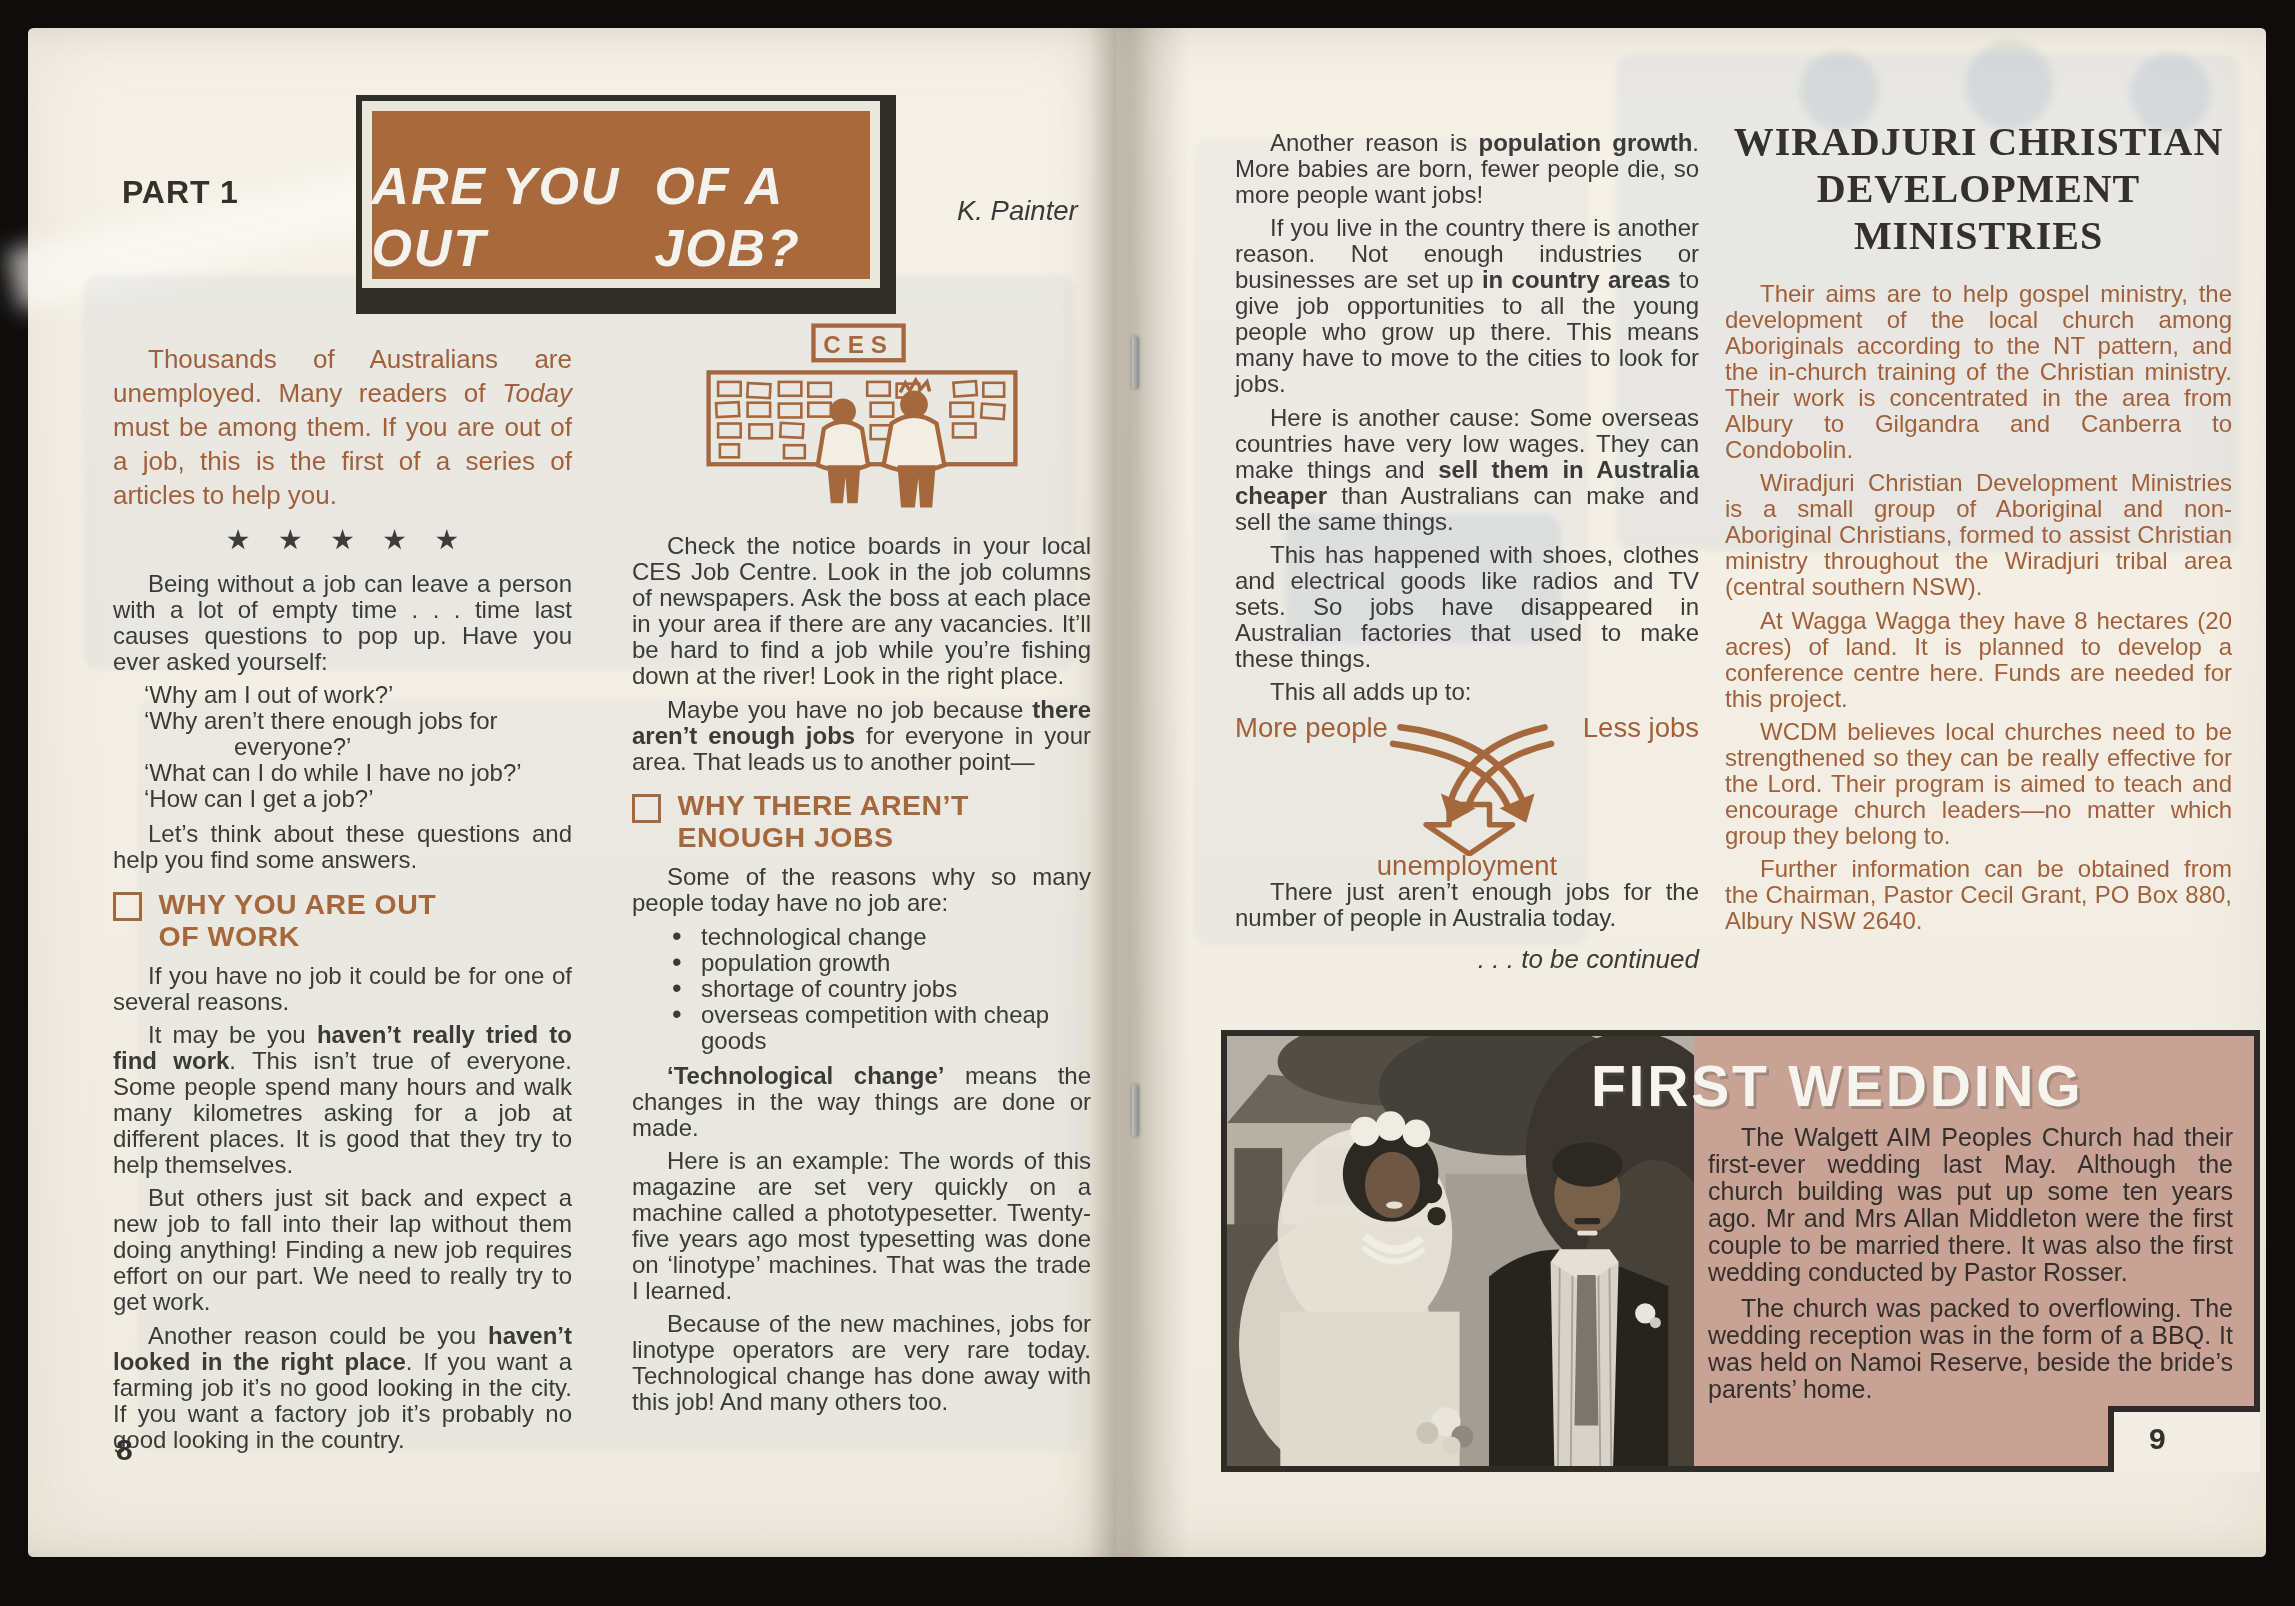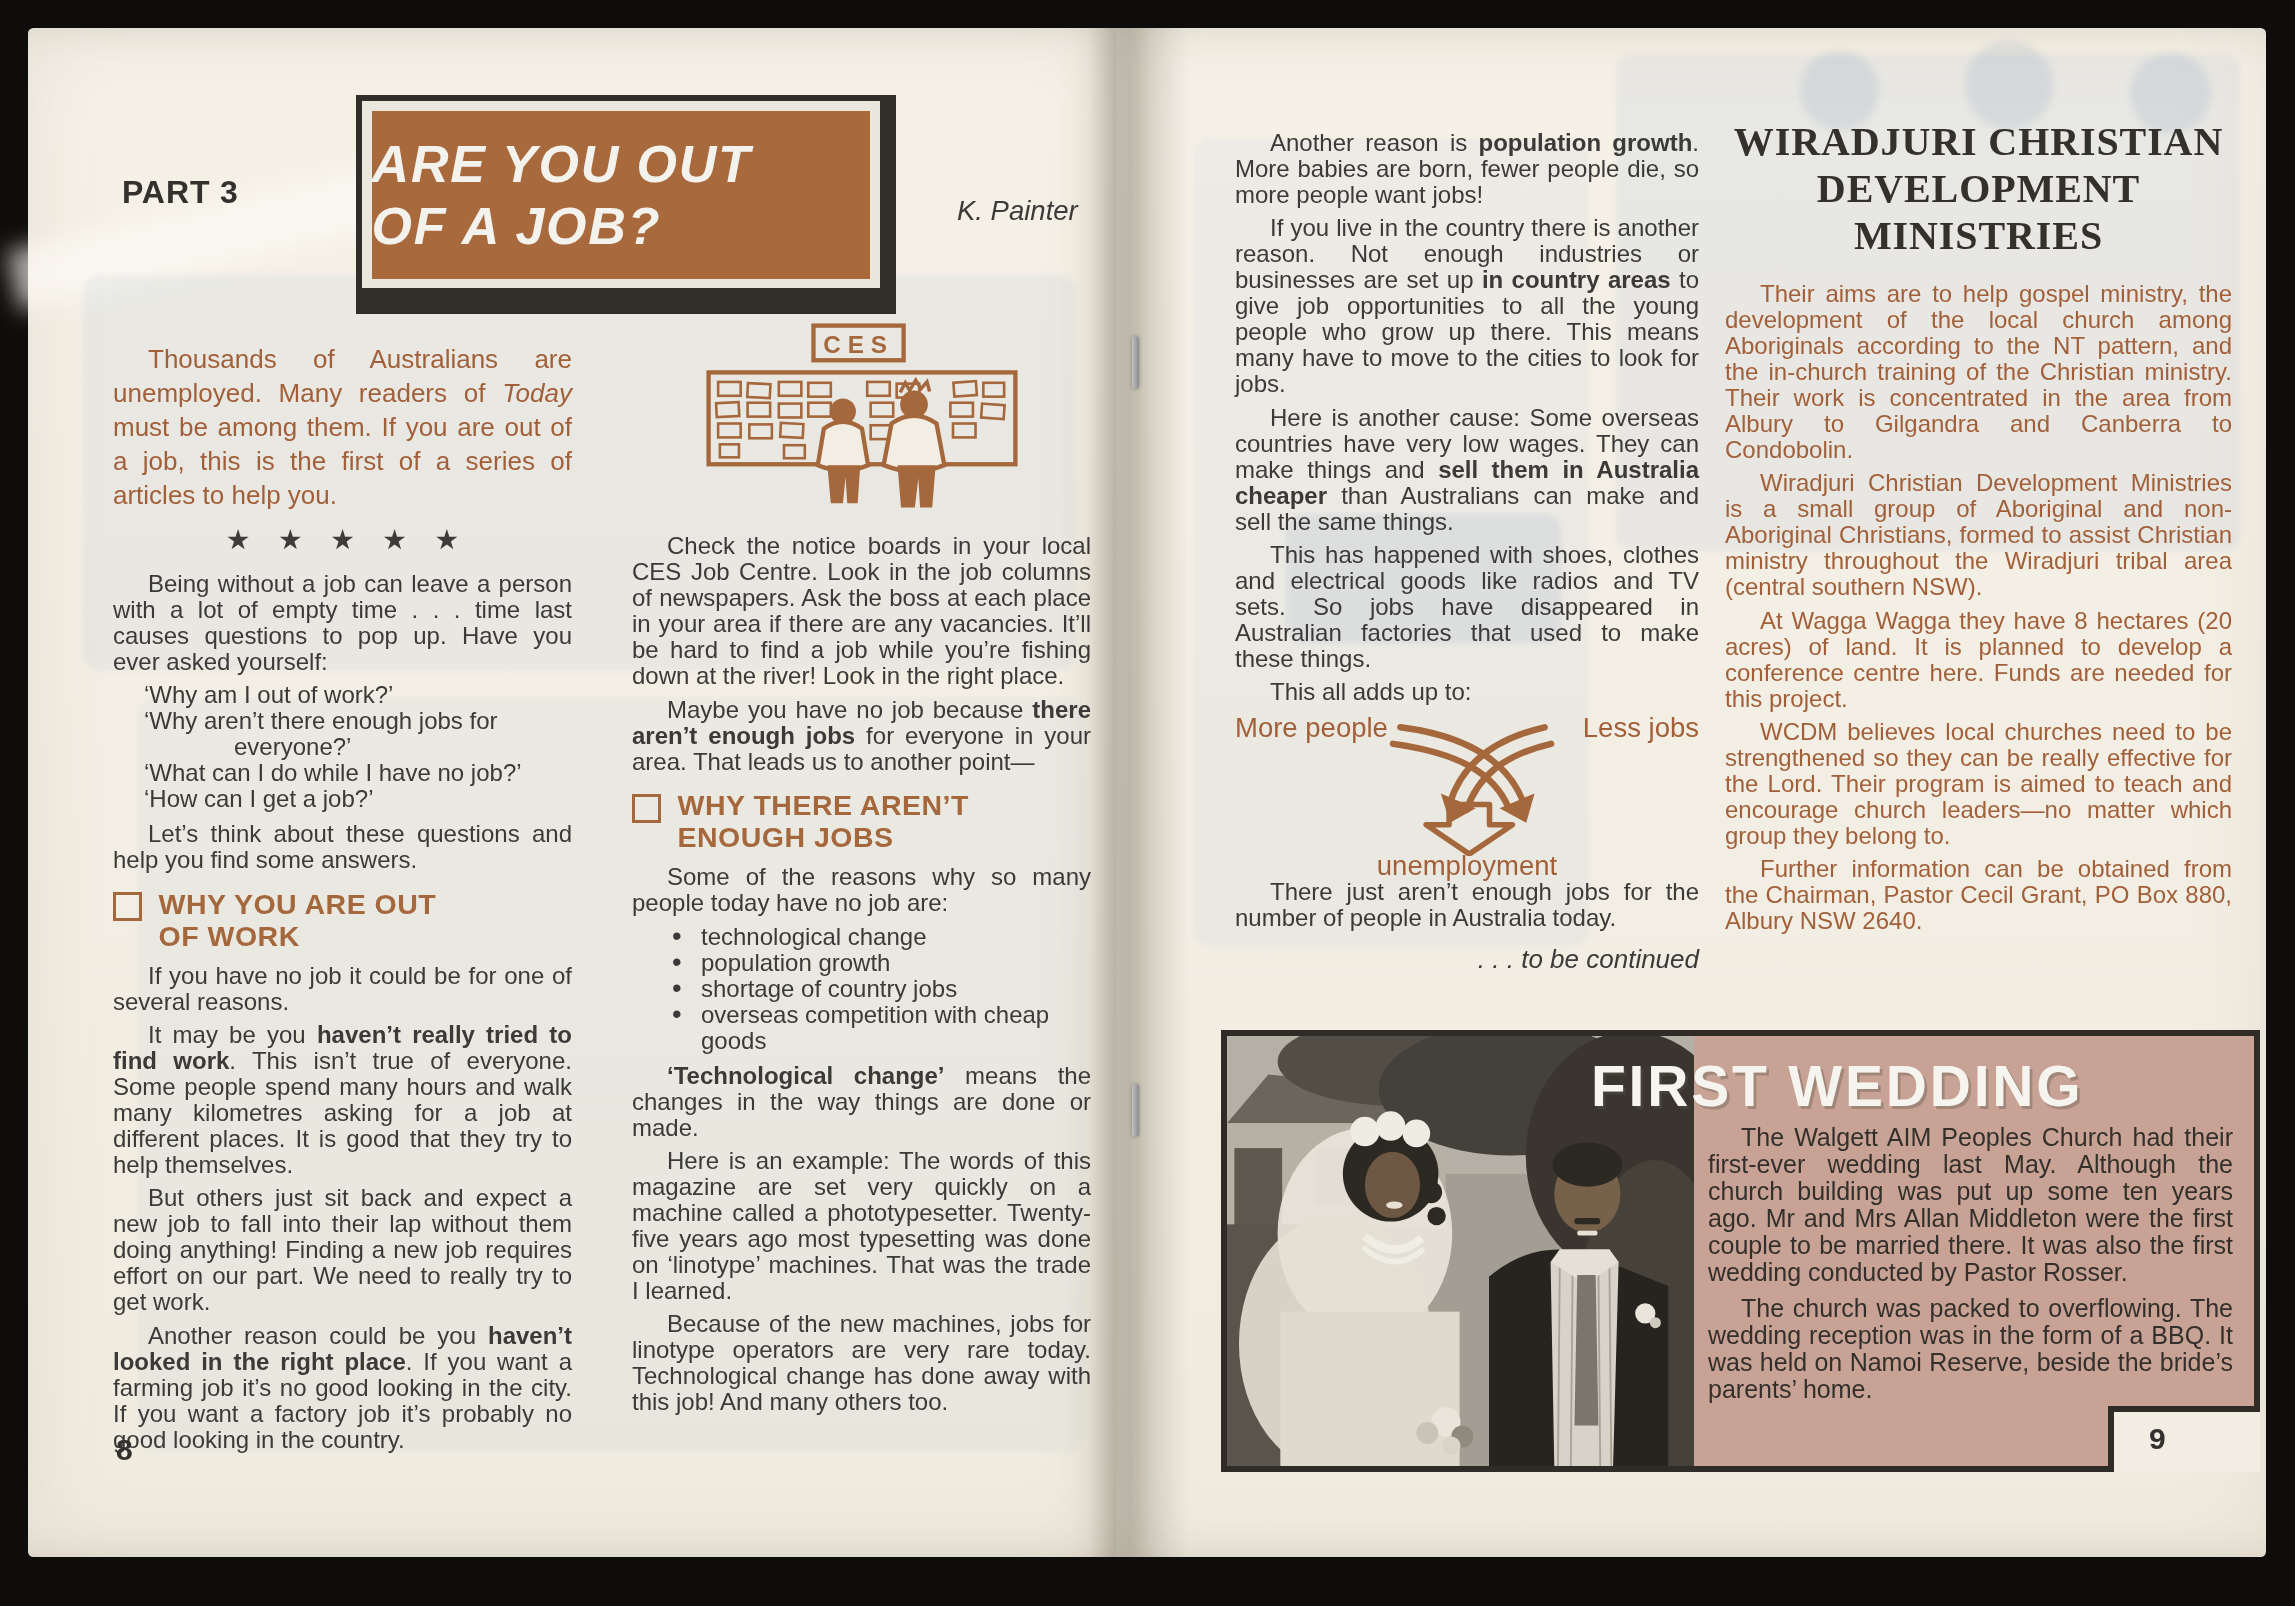--- a/index.html
+++ b/index.html
@@ -18,21 +18,21 @@
   .bleed-head{position:absolute;border-radius:50%;background:rgba(108,134,176,.14);filter:blur(3.7px);}
   .crease{position:absolute;left:7.3px;top:195px;width:496px;height:61px;background:rgba(253,251,246,.65);
           transform:rotate(-13deg);filter:blur(11px);}
 
   .part-label{position:absolute;left:122px;top:174px;font-size:32px;font-weight:bold;color:#33312d;letter-spacing:0.9px;}
   .byline{position:absolute;left:957px;top:195px;font-style:italic;font-size:27.5px;color:#3b3a38;}
 
   .plaque{position:absolute;left:356px;top:95px;width:540px;height:219px;background:#312e29;}
   .plaque-bevel{position:absolute;left:6.4px;top:6.4px;right:16.5px;bottom:26px;background:#eae7dc;}
   .plaque-face{position:absolute;left:9.2px;top:9.2px;right:9.2px;bottom:9.2px;background:#a8693d;
-               display:flex;flex-direction:column;align-items:flex-start;justify-content:center;}
+               display:flex;flex-direction:row;align-items:flex-end;justify-content:center;}
   .plaque-line{font-style:italic;font-weight:bold;font-size:52px;line-height:62px;color:#f4f2ec;letter-spacing:1.8px;}
 
   .col{position:absolute;}
   .col1{left:113px;top:342px;width:459px;}
   .col2{left:632px;top:323px;width:459px;}
   .col3{left:1235px;top:130px;width:464px;}
   .col4{left:1725px;top:118px;width:507px;}
 
   .col p{margin:0 0 7.3px 0;text-align:justify;color:#3b3a38;font-size:24px;line-height:26px;text-indent:35px;}
   .intro p, .intro{color:#a2603a !important;font-size:26px !important;line-height:34px !important;}
@@ -92,21 +92,21 @@
   <div class="bleed" style="left:1616px;top:55px;width:624px;height:496px;background:rgba(116,146,196,.09);"></div>
   <div class="bleed" style="left:1286px;top:514px;width:275px;height:129px;background:rgba(116,146,196,.12);"></div>
   <div class="bleed-head" style="left:1800px;top:51px;width:79px;height:79px;"></div>
   <div class="bleed-head" style="left:1965px;top:41px;width:88px;height:88px;"></div>
   <div class="bleed-head" style="left:2130px;top:53px;width:81px;height:81px;"></div>
 
   <div class="gutter"></div>
   <div class="staple" style="top:336px;"></div>
   <div class="staple" style="top:1084px;"></div>
 
-  <div class="part-label">PART 3</div>
+  <div class="part-label">PART 1</div>
 
   <div class="plaque">
     <div class="plaque-bevel">
       <div class="plaque-face">
         <div class="plaque-line">ARE YOU OUT</div>
         <div class="plaque-line">OF A JOB?</div>
       </div>
     </div>
   </div>
 

